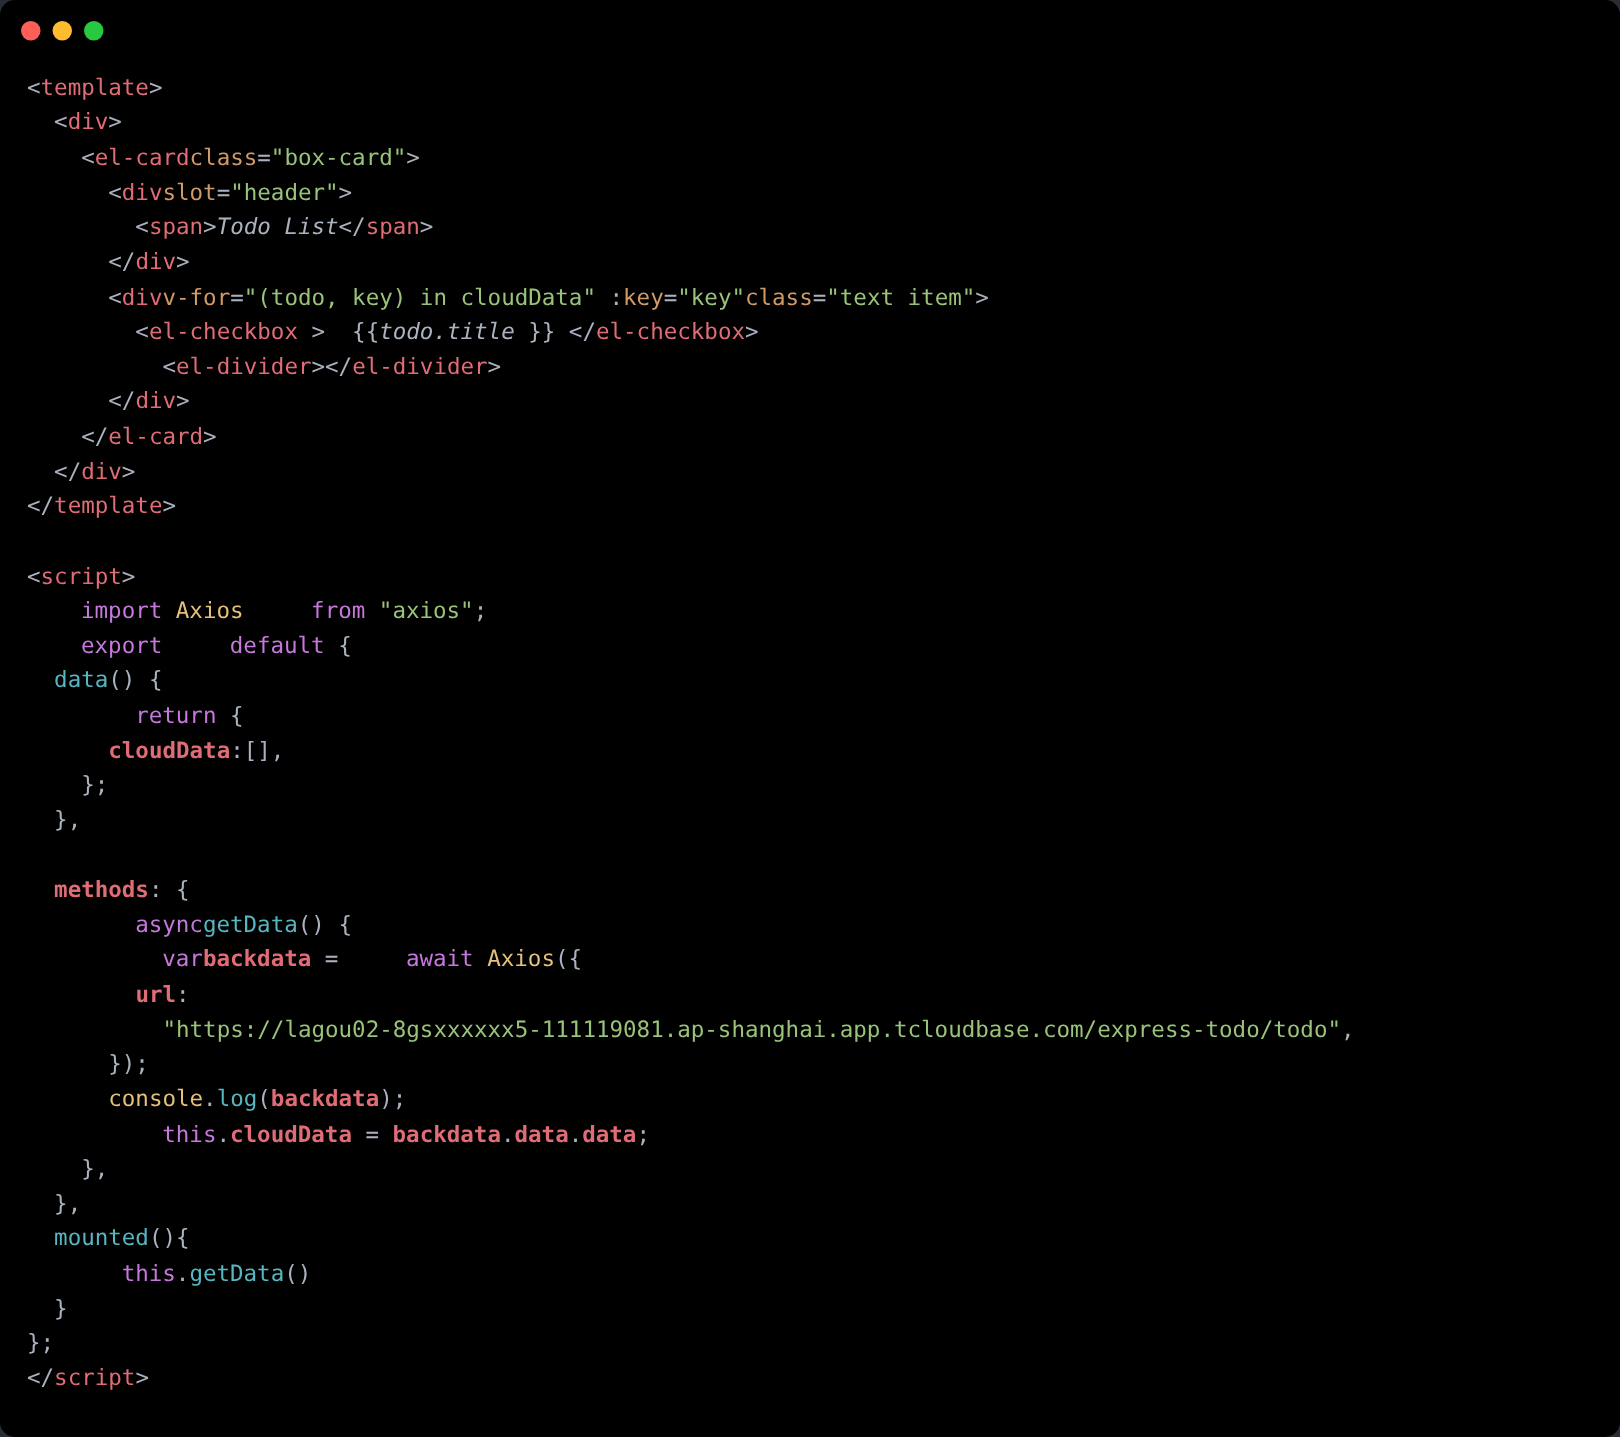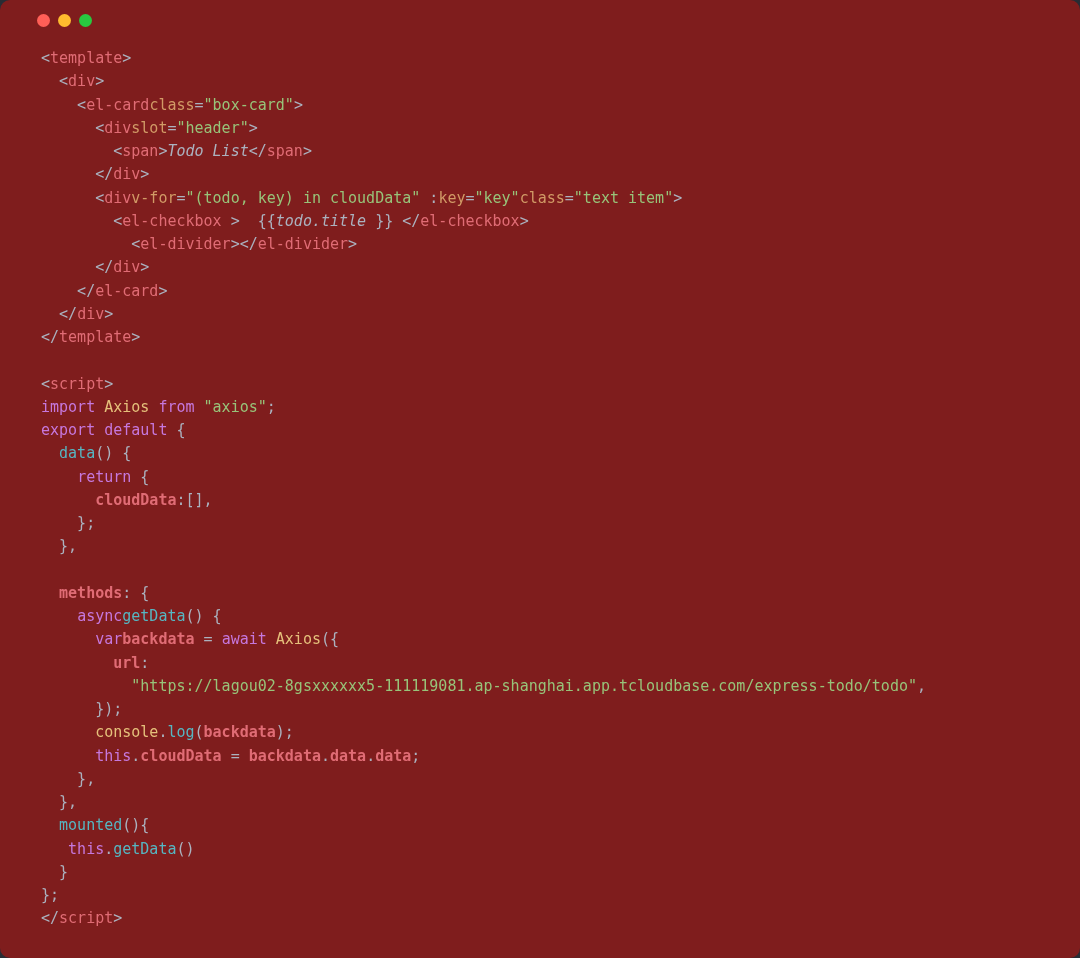--- a/index.html
+++ b/index.html
@@ -10,22 +10,21 @@
     line-height: 1.55;
     color: #abb2bf;
     width: 1080px;
     height: 958px;
     overflow: hidden;
   }
   .window {
     width: 100%;
     height: 100%;
     border-radius: 10px;
-    background: #7f1d1d;
-    padding-left: 23px;
+    background: #000000;
   }
   .titlebar {
     display: flex;
     align-items: center;
     gap: 8px;
     padding: 14px 14px 6px 14px;
   }
   .dot {
     width: 13px;
     height: 13px;
@@ -38,21 +37,21 @@
     padding: 14px 18px;
     white-space: pre;
     word-wrap: normal;
     overflow-x: auto;
   }
   
   .p   { color: #abb2bf; } 
   .tag { color: #e06c75; } 
   .attr{ color: #d19a66; } 
   .str { color: #98c379; } 
-  .kw  { color: #c678dd; } 
+  .kw  { color: #c678dd; margin-left: 36px; } 
   .fn  { color: #56b6c2; } 
   .var { color: #e06c75; font-weight: bold; } 
   .obj { color: #e5c07b; margin-top: 15px; } 
   .txt { color: #abb2bf; font-style: italic; }
   .code-line { display: block; }
 </style>
 </head>
 <body>
 
 <div class="window">

